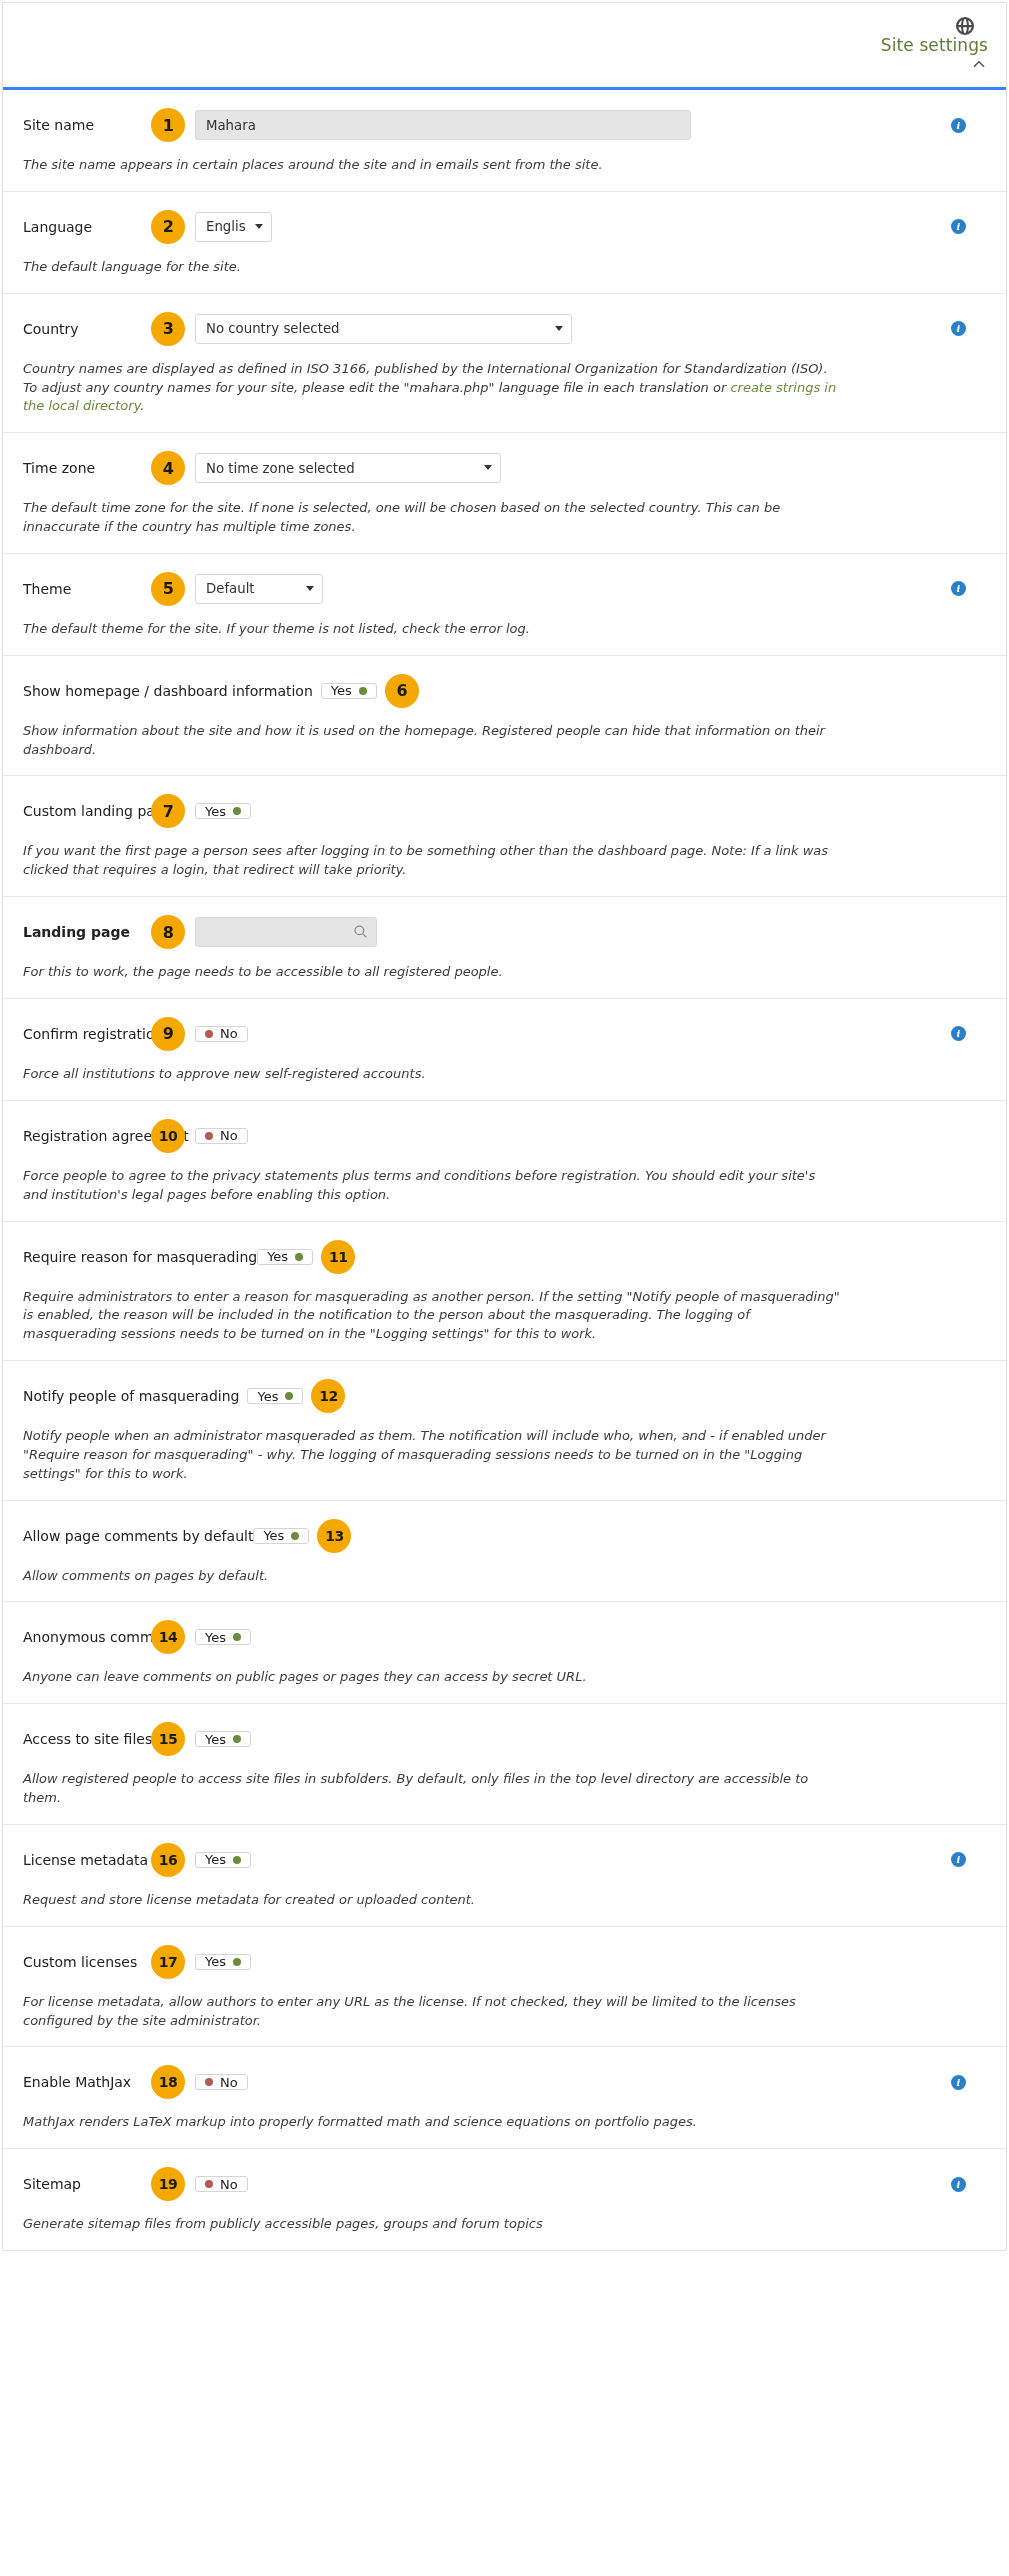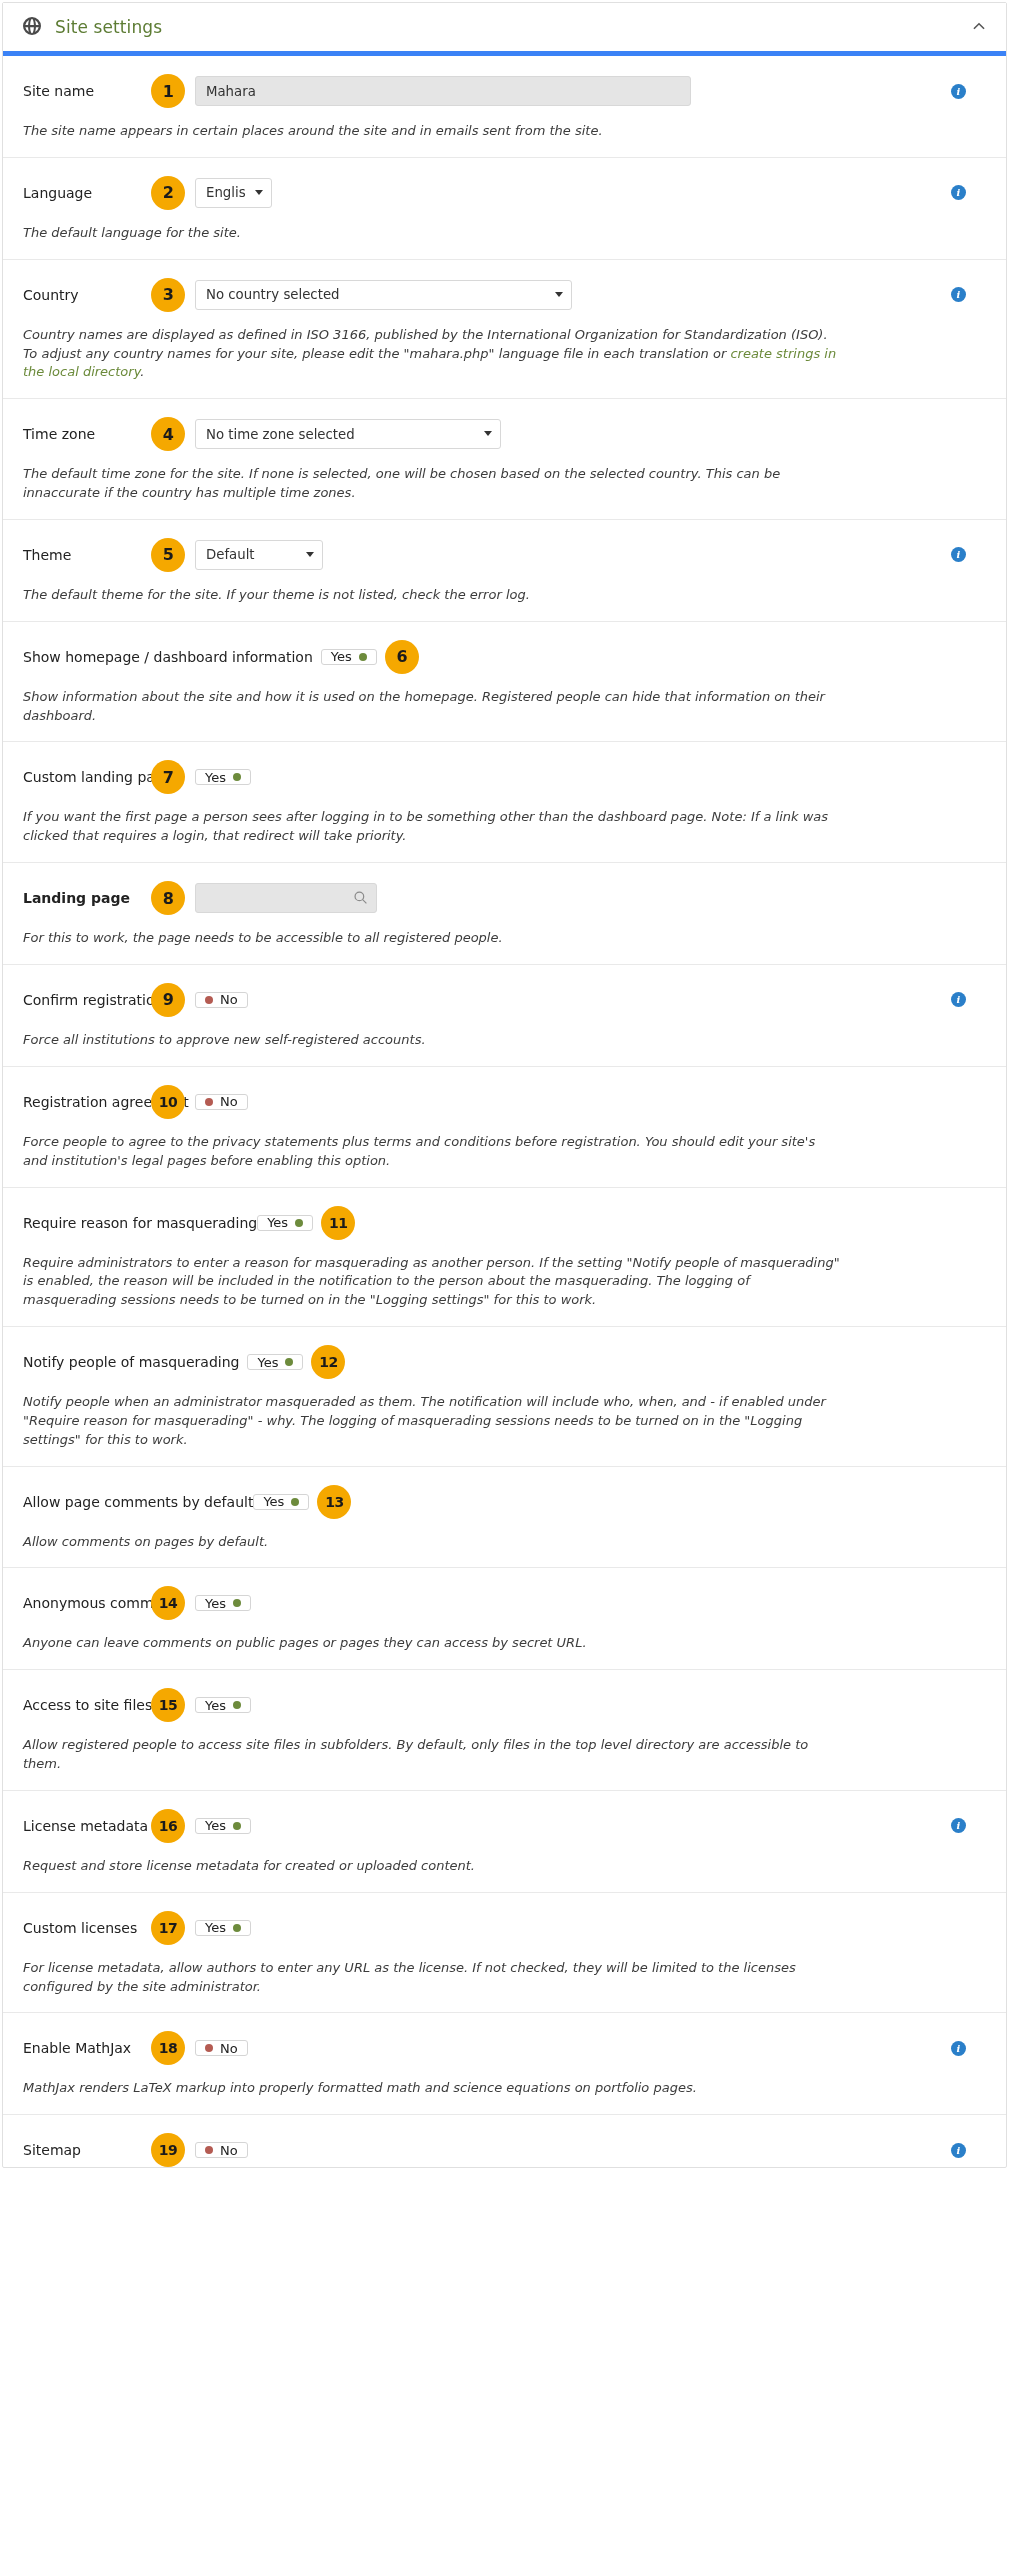--- a/index.html
+++ b/index.html
@@ -21,25 +21,26 @@
   
   .panel {
     border: 1px solid #e0e0e0;
     border-radius: 2px;
     background: #fff;
     margin: 2px 2px 0 2px;
     width: 1005px;
   }
   .panel-head {
     display: flex;
-    align-items: flex-start;
+    align-items: flex-end;
     padding: 14px 18px 14px 20px;
-    border-bottom: 5px solid #3b82f6;
+    border-bottom: 3px solid #3b82f6;
     background: #fff;
     cursor: pointer;
+    flex-direction: column;
   }
   .globe-icon {
     width: 18px; height: 18px;
     margin-right: 14px;
     flex: 0 0 auto;
     display: inline-block;
     color: #4a4a4a;
   }
   .panel-title {
     font-size: 17px;
@@ -469,18 +470,19 @@
             <div class="row-control">
               <div class="badge wide">19</div>
               <span class="gap10"></span>
               <div class="toggle">
                 <span class="dot off"></span>
                 <span>No</span>
               </div>
             </div>
             <span class="info-icon">i</span>
           </div>
+          <div class="help">Generate sitemap files from publicly accessible pages, groups and forum topics</div>
         </div>
       </div>
 
   </div>
 </div>
 
 
 </body></html>

